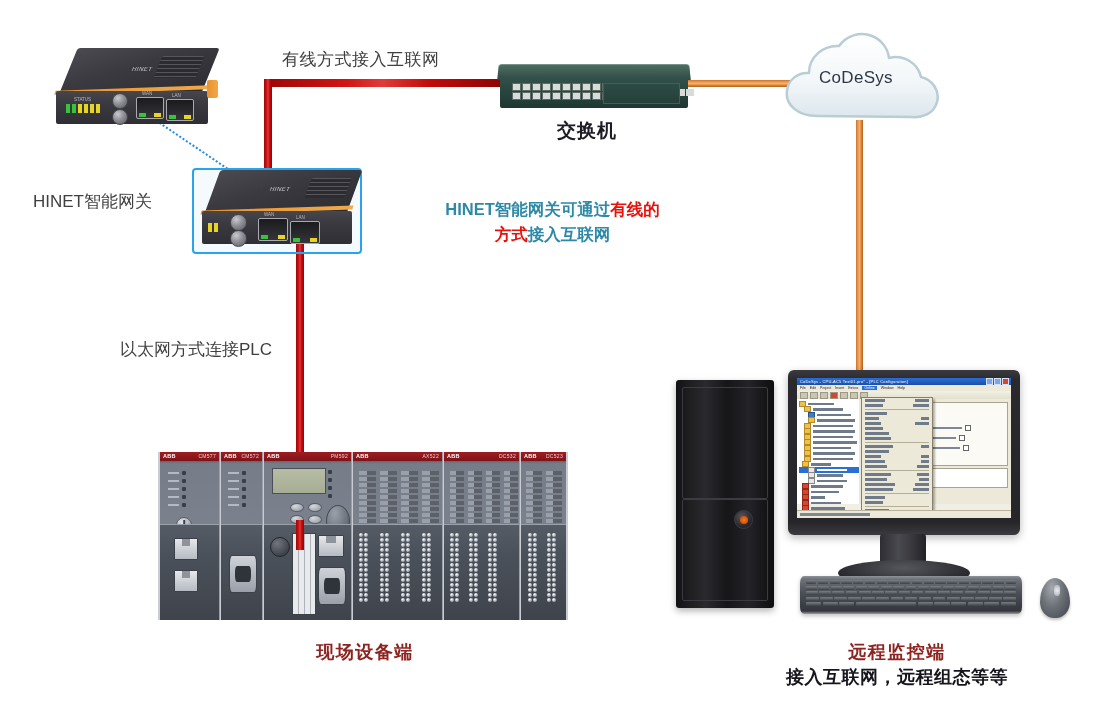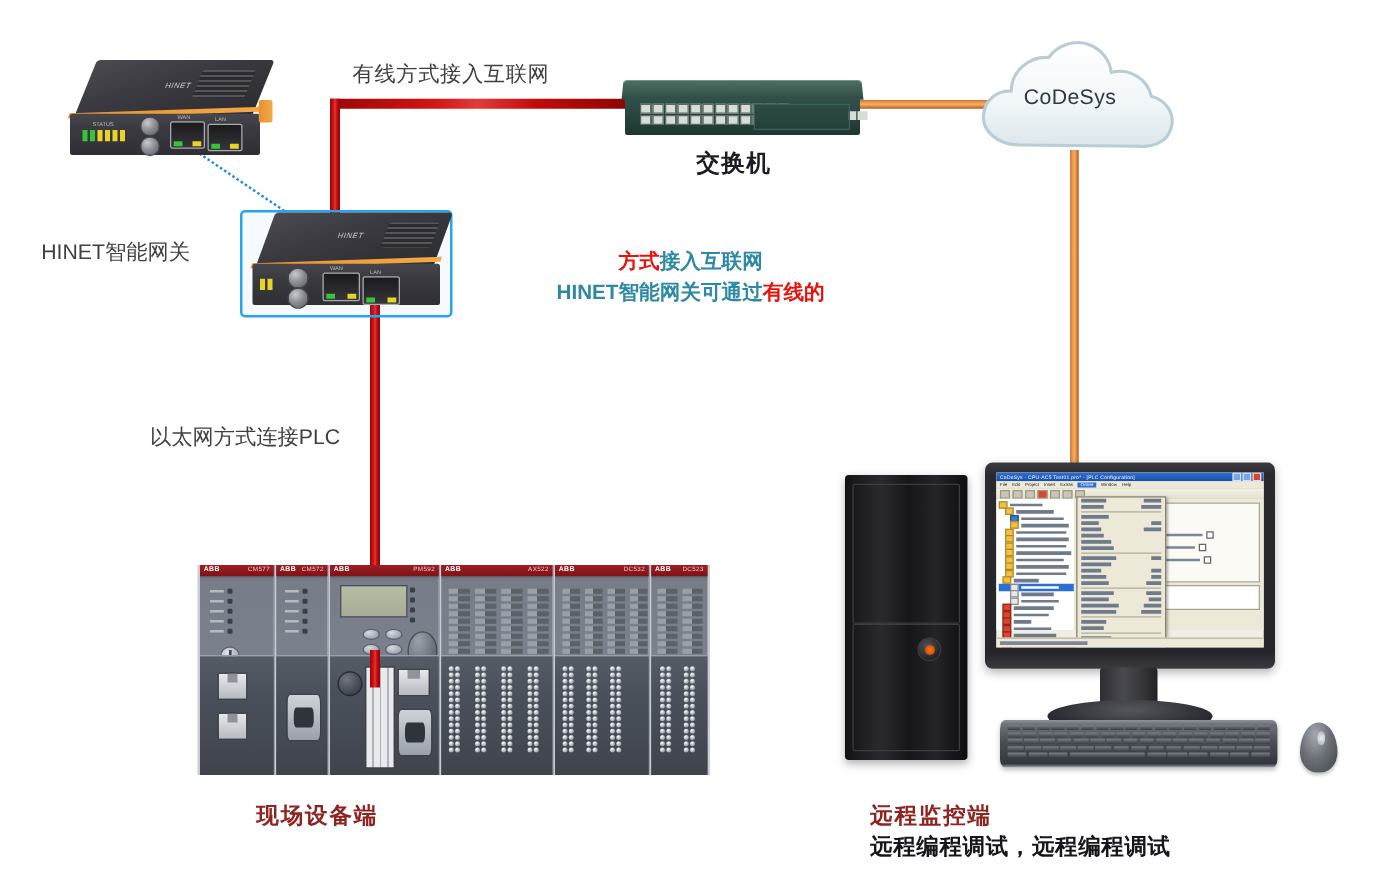--- a/index.html
+++ b/index.html
@@ -40,33 +40,33 @@
     left: 415px; top: 197px;
     width: 275px;
     text-align: center;
     font-size: 16.5px;
     font-weight: bold;
     line-height: 25px;
     color: #2e89a6;
   }
   .center-note .red { color: #e8120c; }
 
-  .cap { position: absolute; }
+  .cap { position: absolute; text-align: center; }
   .cap .t1 {
     font-size: 18px; font-weight: bold;
     color: #8e2420; letter-spacing: 1.5px;
     line-height: 25px;
   }
   .cap .t2 {
     font-size: 18px; font-weight: bold;
     color: #15151c; letter-spacing: .5px;
     line-height: 25px;
   }
   .cap-plc { left: 205px; top: 640px; width: 320px; }
-  .cap-pc  { left: 696px; top: 640px; width: 330px; }
+  .cap-pc  { left: 732px; top: 640px; width: 330px; }
 
   
   .cable-red { position: absolute; background: #c20b0b; }
   .cable-red.shade { background: linear-gradient(to right,#9b0606 0%,#d21414 35%,#e23a3a 50%,#c20b0b 70%,#8e0505 100%); }
   .cable-orange {
     position: absolute;
     background: linear-gradient(to right,#c8762f 0%,#ef9a50 30%,#f4ae6d 50%,#e08a3f 72%,#a95e21 100%);
   }
   .cable-orange.horiz {
     background: linear-gradient(to bottom,#c8762f 0%,#ef9a50 30%,#f4ae6d 50%,#e08a3f 72%,#a95e21 100%);
@@ -589,24 +589,24 @@
         <i class="pin led-yellow" style="right:2px;"></i>
     </div>
     <div class="gw-label" style="left:100px; top:49px;">LAN</div>
   </div>
 
   <div class="lbl lbl-eth">以太网方式连接PLC</div>
   <div class="lbl lbl-wired">有线方式接入互联网</div>
 
   <div class="center-note">
     <div>
+      <span>HINET智能网关可通过</span><span class="red">有线的</span>
+    </div>
+    <div>
       <span class="red">方式</span><span>接入互联网</span>
-    </div>
-    <div>
-      <span>HINET智能网关可通过</span><span class="red">有线的</span>
     </div>
   </div>
 
   <div class="plc" style="left:158px; top:452px; width:410px; height:168px;">
     <div class="plc-bg"></div>
 
     <div class="mod" style="left:2px; width:60px;">
       <div class="mod-head">
         <span class="brand">ABB</span>
         <span class="code">CM577</span>
@@ -1459,16 +1459,16 @@
           <i></i>
           <i></i>
           <i></i>
         </div>
     </div>
   </div>
   <div class="mouse" style="left:1040px; top:578px; width:30px; height:40px;"></div>
 
   <div class="cap cap-pc">
     <div class="t1">远程监控端</div>
-    <div class="t2">远程编程调试，远程编程调试</div>
+    <div class="t2">接入互联网，远程组态等等</div>
   </div>
 
 </div>
 
 </body></html>

